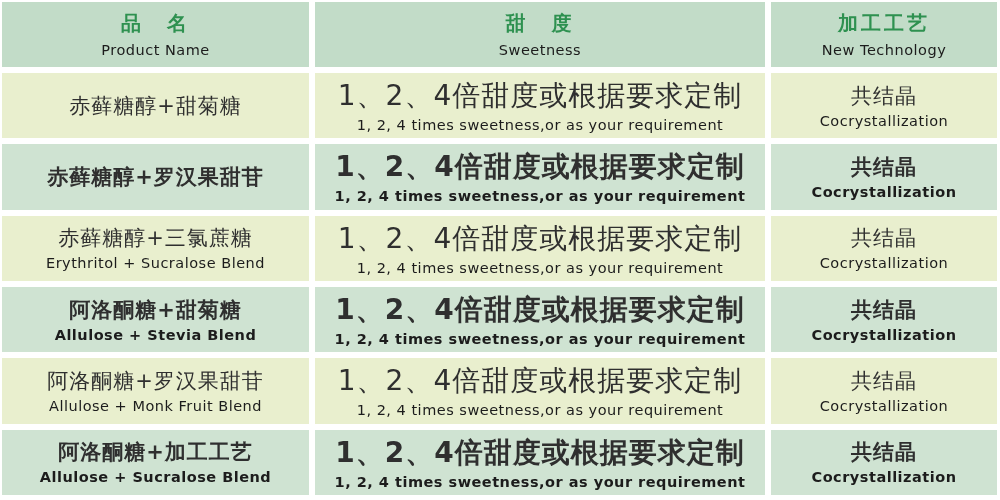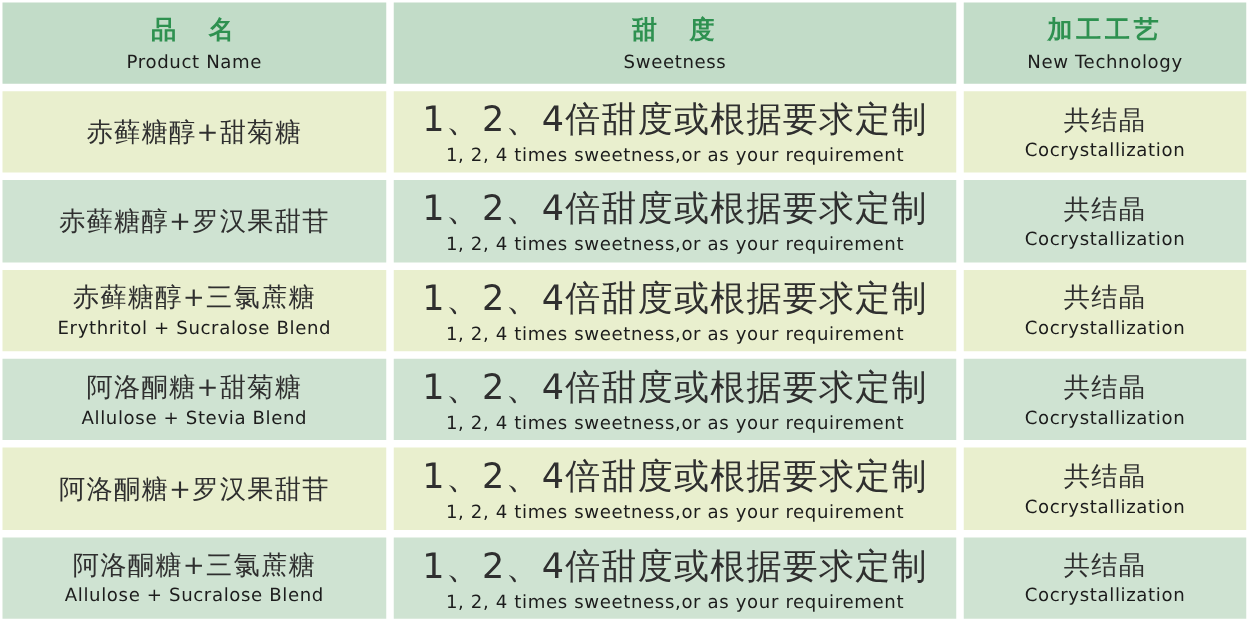--- a/index.html
+++ b/index.html
@@ -22,21 +22,21 @@
   .cell {
     display: flex;
     flex-direction: column;
     align-items: center;
     justify-content: center;
     text-align: center;
     overflow: hidden;
   }
   .cell.header { background: var(--header-bg, #c2dcc8); }
   .cell.light  { background: var(--row-light-bg, #e9efce); }
-  .cell.green  { background: var(--row-green-bg, #cfe3d2); }
+  .cell.green  { background: var(--row-green-bg, #cfe3d2); font-weight: bold; }
 
   .zh {
     font-size: 21px;
     color: var(--body-text, #2f2f2f);
     letter-spacing: 1px;
     line-height: 1.25;
     white-space: nowrap;
   }
   .en {
     font-size: 14.5px;
@@ -120,32 +120,33 @@
     <div class="zh sweet-zh">1、2、4倍甜度或根据要求定制</div>
     <div class="en">1, 2, 4 times sweetness,or as your requirement</div>
   </div>
   <div class="cell green">
     <div class="zh">共结晶</div>
     <div class="en">Cocrystallization</div>
   </div>
 
   <div class="cell light">
     <div class="zh">阿洛酮糖+罗汉果甜苷</div>
+    <div class="en">Allulose + Monk Fruit Blend</div>
   </div>
   <div class="cell light">
     <div class="zh sweet-zh">1、2、4倍甜度或根据要求定制</div>
     <div class="en">1, 2, 4 times sweetness,or as your requirement</div>
   </div>
   <div class="cell light">
     <div class="zh">共结晶</div>
     <div class="en">Cocrystallization</div>
   </div>
 
   <div class="cell green">
-    <div class="zh">阿洛酮糖+三氯蔗糖</div>
+    <div class="zh">阿洛酮糖+加工工艺</div>
     <div class="en">Allulose + Sucralose Blend</div>
   </div>
   <div class="cell green">
     <div class="zh sweet-zh">1、2、4倍甜度或根据要求定制</div>
     <div class="en">1, 2, 4 times sweetness,or as your requirement</div>
   </div>
   <div class="cell green">
     <div class="zh">共结晶</div>
     <div class="en">Cocrystallization</div>
   </div>

